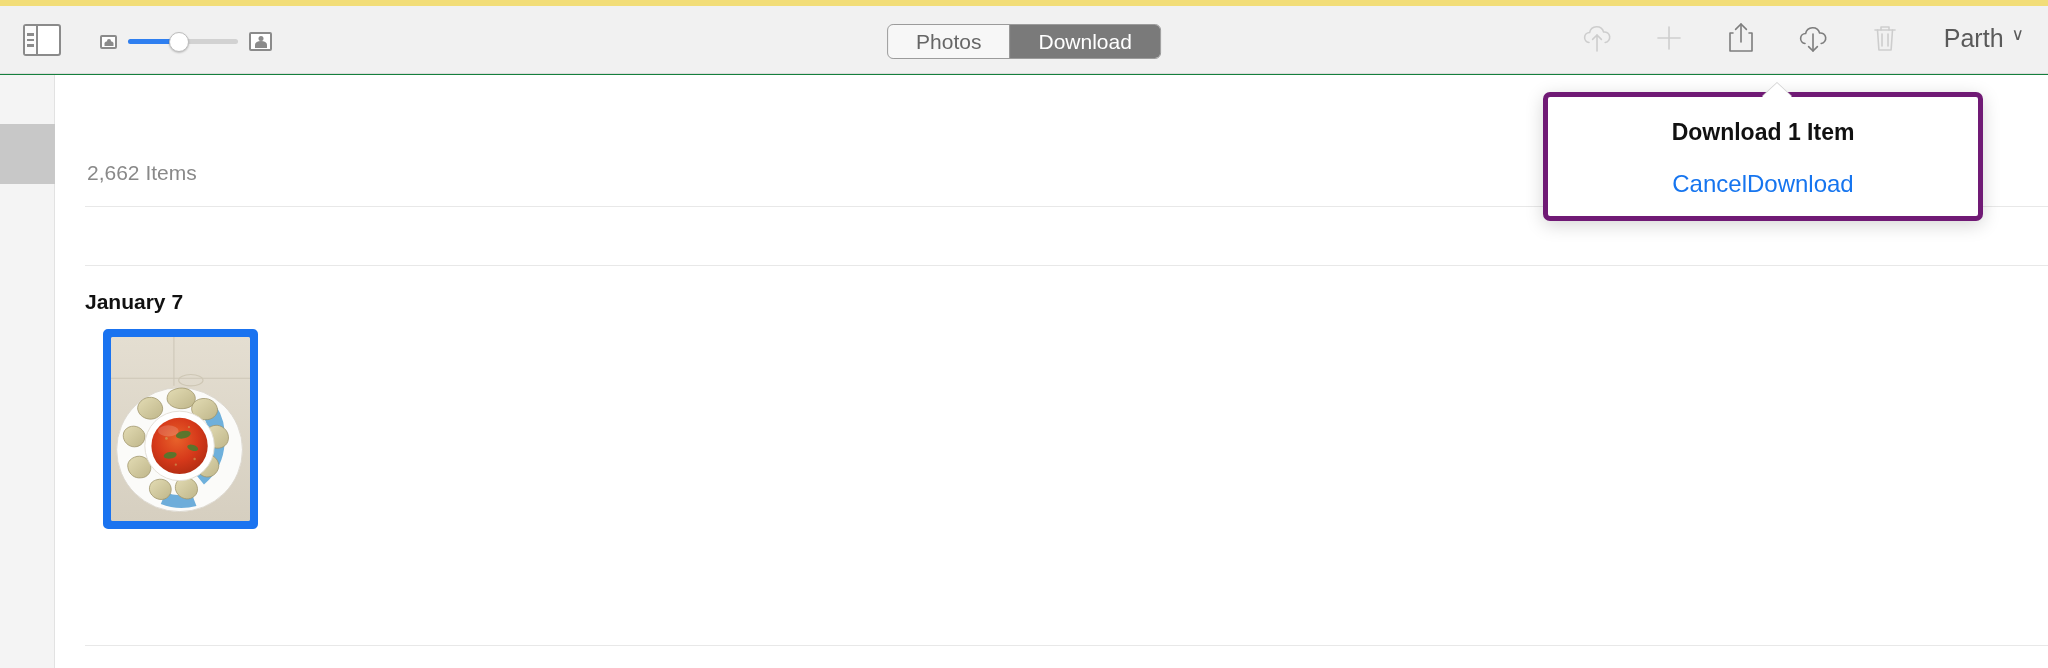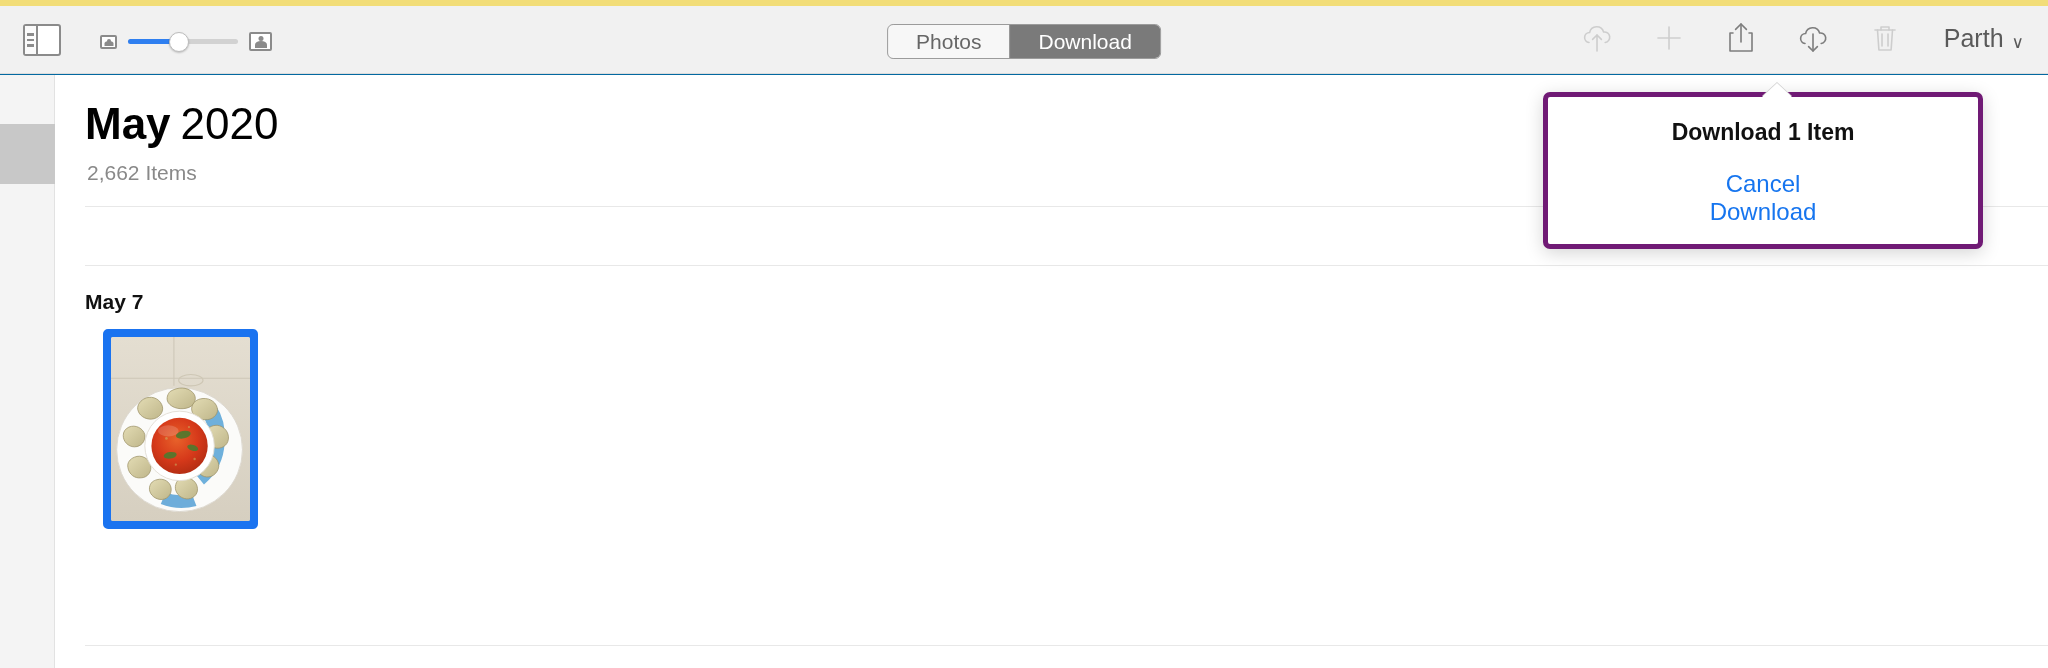--- a/index.html
+++ b/index.html
@@ -4,21 +4,21 @@
 <style>
   * { box-sizing: border-box; margin: 0; padding: 0; }
   html, body {
     width: 2048px; height: 668px;
     overflow: hidden;
     background: #ffffff;
     font-family: "Liberation Sans", sans-serif;
     -webkit-font-smoothing: antialiased;
   }
 
-  #app { position: relative; width: 2048px; height: 668px; background: #0369a1; }
+  #app { position: relative; width: 2048px; height: 668px; background: #15803d; }
 
   
   .yellow-strip {
     position: absolute; top: 0; left: 0;
     width: 2048px; height: 6px;
     background: #f2dd78;
   }
 
   
   .toolbar {
@@ -119,21 +119,21 @@
   
   .right-tools {
     position: absolute; right: 24px; top: 13px;
     display: flex; align-items: center; gap: 34px;
   }
   .ticon { width: 38px; height: 38px; cursor: pointer; }
   .ticon.dim { opacity: 0.30; }
   .ticon svg { display: block; width: 100%; height: 100%; }
 
   .account {
-    display: flex; align-items: flex-end; gap: 8px;
+    display: flex; align-items: flex-start; gap: 8px;
     font-size: 25px; color: #5a5a5a; cursor: pointer;
     margin-left: 6px;
   }
   .account .chev { font-size: 17px; color: #5a5a5a; }
 
   
   .scrubber {
     position: absolute; left: 0; top: 75px;
     width: 55px; height: 593px;
     background: #f4f4f4;
@@ -238,21 +238,20 @@
     width: 8px; height: 8px; border-radius: 50%; background: #ffffff;
   }
   .opt-label { font-size: 24px; color: #111111; line-height: 1.1; }
   .opt-desc {
     font-size: 19px; color: #8a8a8a;
     margin: 5px 0 20px 36px;
   }
   .pop-actions {
     display: flex; justify-content: center; align-items: center;
     margin-top: 14px;
-    flex-direction: column;
   }
   .pop-btn {
     font-size: 24px; color: #1675ef; cursor: pointer; user-select: none;
   }
 </style>
 </head>
 <body>
 
 <div id="app">
 
@@ -343,30 +342,27 @@
 
     </div>
   </div>
 
   <div class="scrubber">
     <div class="thumb"></div>
   </div>
 
   <div class="content">
 
-    <div class="month-title">
-      <span class="m">May</span><span class="y">2020</span>
-    </div>
 
     <div class="item-count">2,662 Items</div>
 
     <div class="divider d1"></div>
     <div class="divider d2"></div>
 
-    <div class="day-label day1">May 7</div>
+    <div class="day-label day1">January 7</div>
 
     <div class="thumb-cell">
       <div class="thumb-inner">
         <svg viewBox="0 0 150 196" preserveAspectRatio="xMidYMid slice">
           <defs>
             <radialGradient id="sauce" cx="45%" cy="38%" r="70%">
               <stop offset="0%" stop-color="#e8622a"></stop>
               <stop offset="55%" stop-color="#d6391a"></stop>
               <stop offset="100%" stop-color="#ab2a11"></stop>
             </radialGradient>

